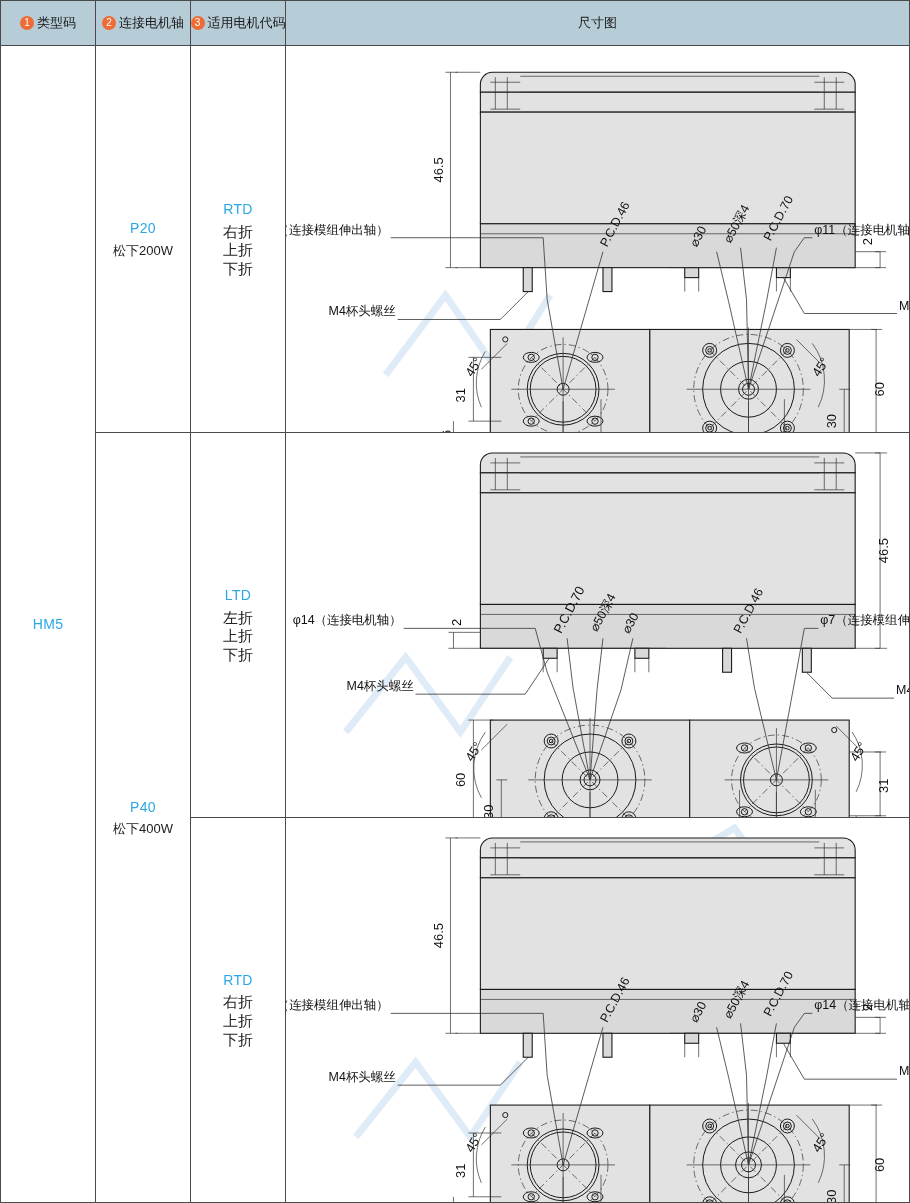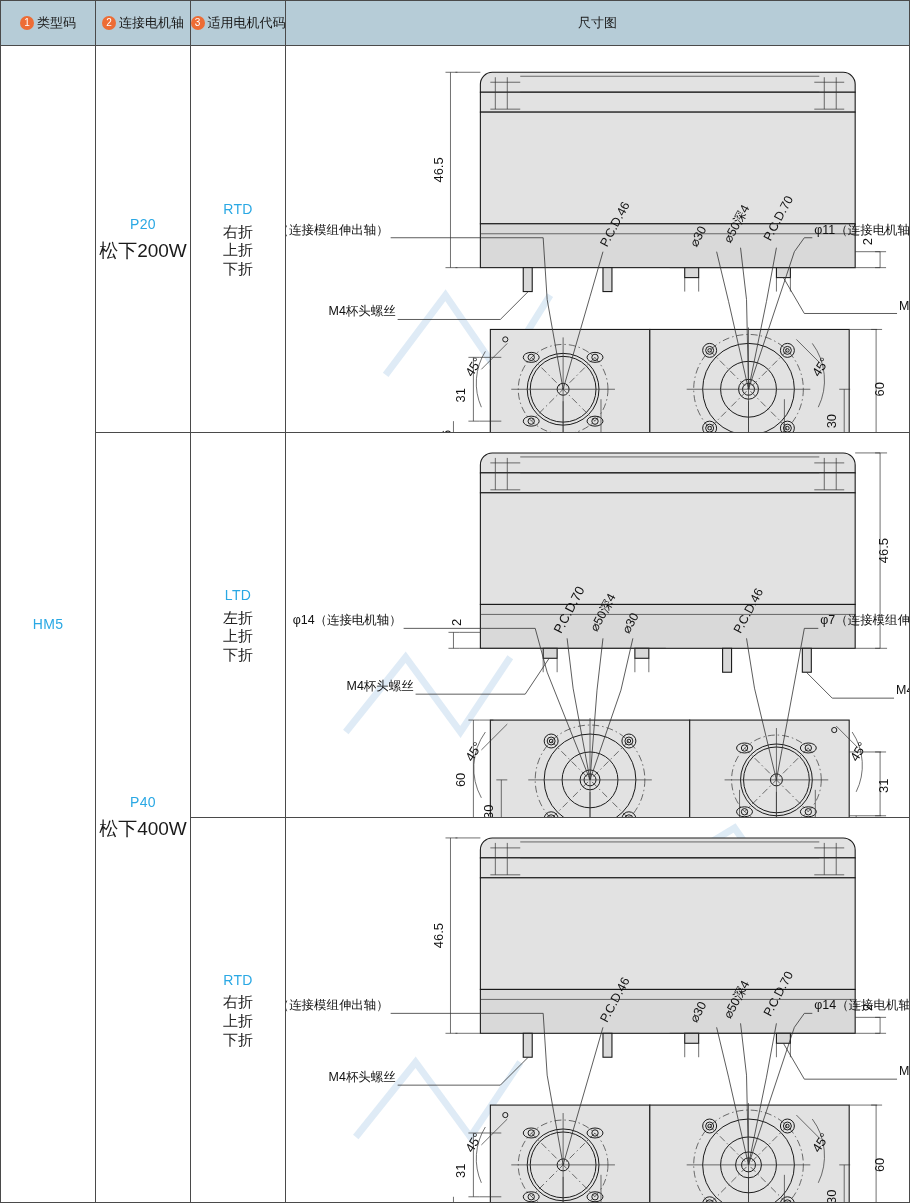--- a/index.html
+++ b/index.html
@@ -6,21 +6,21 @@
   body{width:910px;height:1203px;font-family:"Liberation Sans","DejaVu Sans",sans-serif;color:#222;overflow:hidden;}
   .sheet{position:relative;width:910px;height:1203px;}
   table.spec{border-collapse:collapse;width:910px;height:1203px;table-layout:fixed;}
   table.spec td,table.spec th{border:1px solid #4a4a4a;padding:0;vertical-align:middle;text-align:center;}
   thead th{background:#b6ccd7;height:44px;font-weight:normal;font-size:13px;color:#1a1a1a;}
   .hdr-inner{display:flex;align-items:center;justify-content:center;gap:3px;white-space:nowrap;}
   .badge{display:inline-flex;align-items:center;justify-content:center;width:14px;height:14px;border-radius:50%;
          background:#ed6c35;color:#fff;font-size:10px;line-height:1;flex:0 0 auto;}
   .col1{width:95px;} .col2{width:95px;} .col3{width:95px;} .col4{width:auto;}
   .code{color:#2aa8e4;font-size:14px;letter-spacing:.3px;}
-  .sub{color:#1a1a1a;font-size:19px;}
+  .sub{color:#1a1a1a;font-size:13px;}
   .cellstack{display:flex;flex-direction:column;align-items:center;justify-content:center;gap:4px;line-height:1.35;}
   .dirs{display:flex;flex-direction:column;align-items:center;line-height:1.25;font-size:15px;}
   .drawcell{position:relative;height:100%;}
   .drawwrap{position:relative;width:100%;height:100%;}
   .wm{position:absolute;inset:0;pointer-events:none;z-index:0;}
   svg.dwg{display:block;width:100%;height:100%;position:relative;z-index:1;}
   .ln{stroke:#1a1a1a;stroke-width:1;fill:none;}
   .thin{stroke:#333;stroke-width:.7;fill:none;}
   .body-fill{fill:#e2e2e2;stroke:#1a1a1a;stroke-width:1.1;}
   .body-fill2{fill:#d9d9d9;stroke:#1a1a1a;stroke-width:1.1;}

